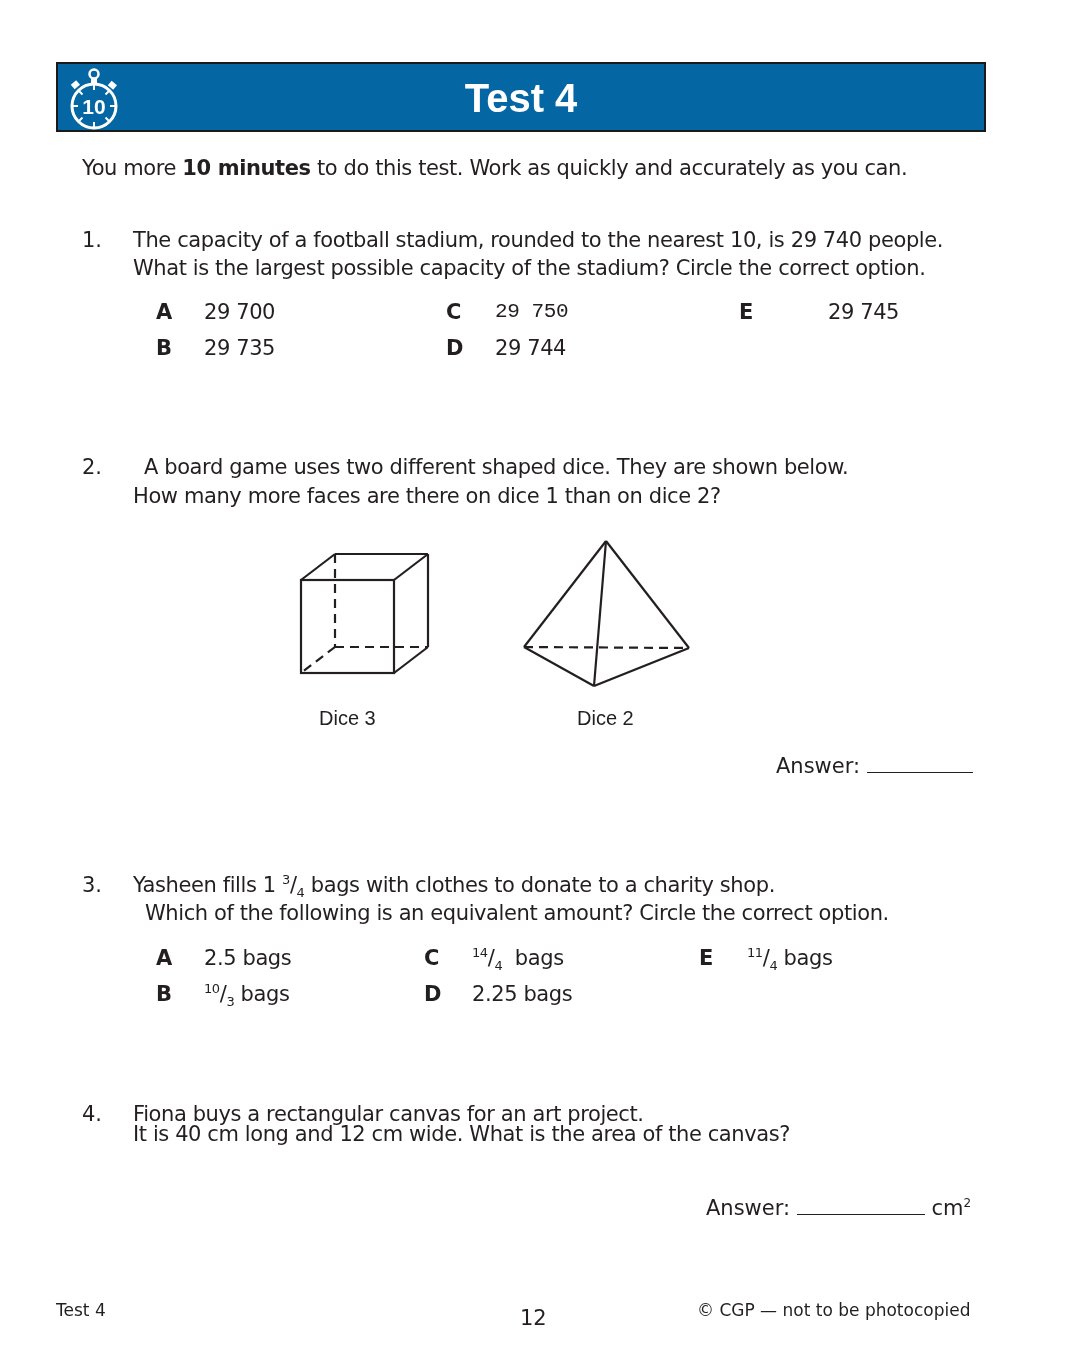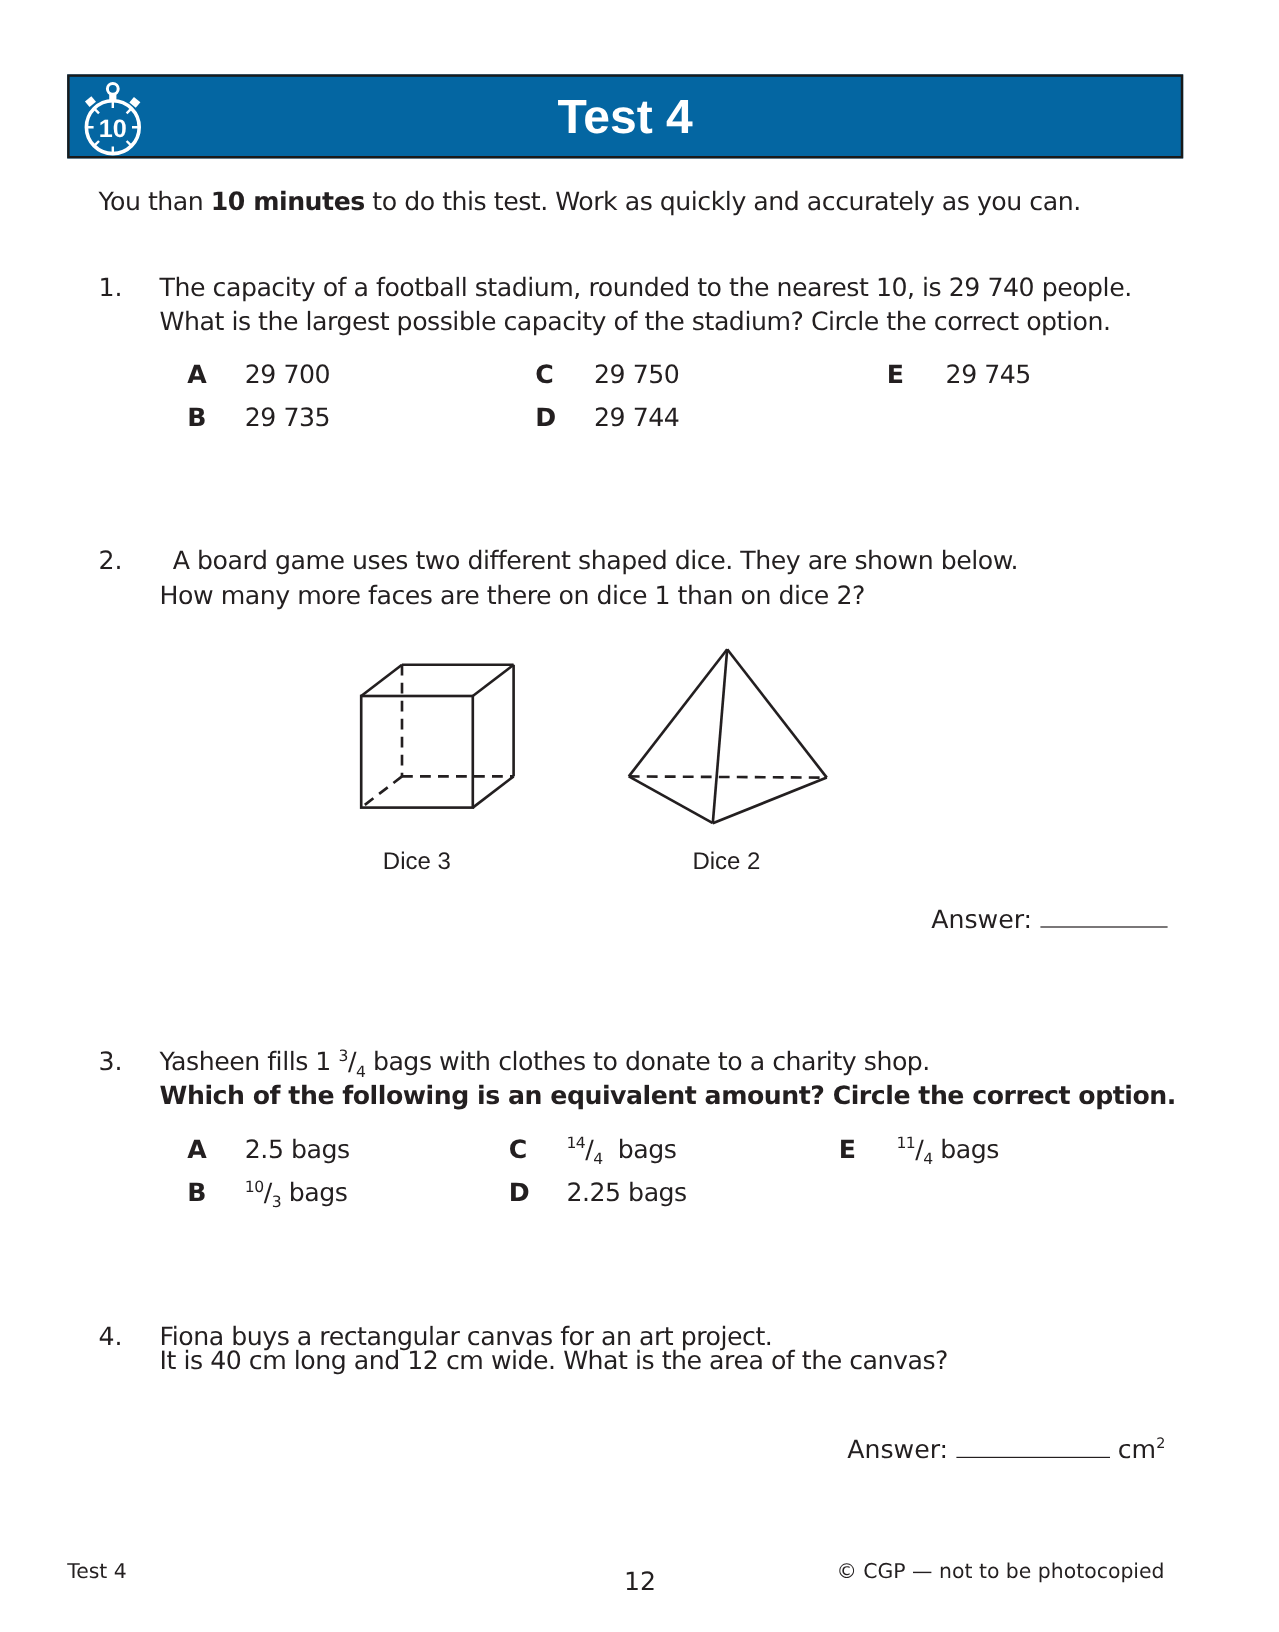--- a/index.html
+++ b/index.html
@@ -41,46 +41,46 @@
       <line x1="45" y1="25" x2="41.5" y2="28.5"></line>
       <line x1="15" y1="55" x2="18.5" y2="51.5"></line>
       <line x1="45" y1="55" x2="41.5" y2="51.5"></line>
     </g>
     <text x="30" y="48" text-anchor="middle" font-family="Liberation Sans, sans-serif" font-weight="bold" font-size="21" fill="#fff">10</text>
   </svg>
   <div class="banner-title">Test 4</div>
 </div>
 
 <div class="txt" style="left:82px; top:154px;">
-  <span>You than </span><b>10 minutes</b><span> to do this test.  Work as quickly and accurately as you can.</span>
+  <span>You more </span><b>10 minutes</b><span> to do this test.  Work as quickly and accurately as you can.</span>
 </div>
 
 <div class="qnum" style="left:82px; top:226px;">1.</div>
 <div class="txt" style="left:133px; top:226px;">The capacity of a football stadium, rounded to the nearest 10, is 29 740 people.</div>
 <div class="txt" style="left:133px; top:254px;">What is the largest possible capacity of the stadium?  Circle the correct option.</div>
 
 <div>
   <div class="opt-letter" style="left:156px; top:298px;">A</div>
   <div class="opt-val" style="left:204px; top:298px;">29 700</div>
 </div>
 <div>
   <div class="opt-letter" style="left:156px; top:334px;">B</div>
   <div class="opt-val" style="left:204px; top:334px;">29 735</div>
 </div>
 <div>
   <div class="opt-letter" style="left:446px; top:298px;">C</div>
-  <div class="opt-val" style="left:495px; top:298px;">29 750</div>
+  <div class="opt-val" style="left:495px; top:298px;font-family:Liberation Mono, monospace;">29 750</div>
 </div>
 <div>
   <div class="opt-letter" style="left:446px; top:334px;">D</div>
   <div class="opt-val" style="left:495px; top:334px;">29 744</div>
 </div>
 <div>
   <div class="opt-letter" style="left:739px; top:298px;">E</div>
-  <div class="opt-val" style="left:788px; top:298px;">29 745</div>
+  <div class="opt-val" style="left:828px; top:298px;">29 745</div>
 </div>
 
 <div class="qnum" style="left:82px; top:453px;">2.</div>
 <div class="txt" style="left:144px; top:453px;">A board game uses two different shaped dice.  They are shown below.</div>
 <div class="txt" style="left:133px; top:482px;">How many more faces are there on dice 1 than on dice 2?</div>
 
 <svg style="position:absolute; left:280px; top:530px;" width="430" height="170">
 
   <g fill="none" stroke="#231f20" stroke-width="2.2">
     <rect x="21" y="50" width="93" height="93"></rect>
@@ -110,21 +110,21 @@
 
 <div class="answer" style="left:776px; top:754px;">
   <span>Answer:</span>
   <span class="blank" style="width:106px;"></span>
 </div>
 
 <div class="qnum" style="left:82px; top:871px;">3.</div>
 <div class="txt" style="left:133px; top:871px;">
   <span>Yasheen fills 1 </span><sup>3</sup>/<sub>4</sub><span> bags with clothes to donate to a charity shop.</span>
 </div>
-<div class="txt" style="left:133px; top:899px;font-weight:bold;">Which of the following is an equivalent amount?  Circle the correct option.</div>
+<div class="txt" style="left:145px; top:899px;">Which of the following is an equivalent amount?  Circle the correct option.</div>
 
 <div>
   <div class="opt-letter" style="left:156px; top:944px;">A</div>
   <div class="opt-val" style="left:204px; top:944px;">2.5 bags</div>
 </div>
 <div>
   <div class="opt-letter" style="left:156px; top:980px;">B</div>
   <div class="opt-val" style="left:204px; top:980px;"><sup>10</sup>/<sub>3</sub><span> bags</span></div>
 </div>
 <div>

